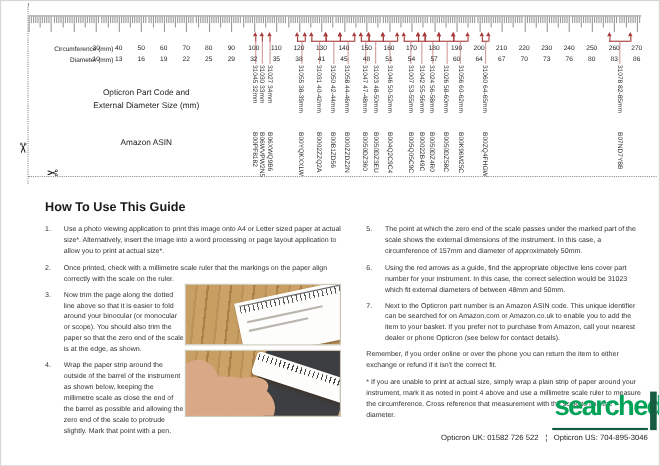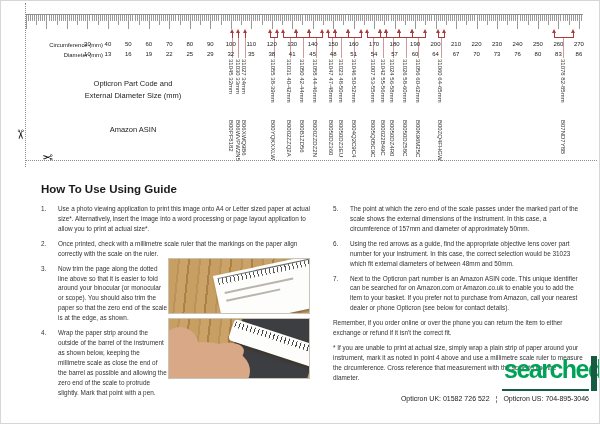--- a/index.html
+++ b/index.html
@@ -546,21 +546,21 @@
     <div>Opticron Part Code and</div>
     <div>External Diameter Size (mm)</div>
   </div>
   <div class="blocklab" style="top:123px">Amazon ASIN</div>
 
   <div class="cutv"></div>
   <div class="cuth"></div>
   <div id="scis-v" class="scis">✂</div>
   <div id="scis-h" class="scis">✂</div>
 
-  <div id="guide-title">How To Use Using Guide</div>
+  <div id="guide-title">How To Use This Guide</div>
   <div id="col-left" class="col">
       <div class="step">
         <div class="num">1.</div>
         <div class="txt">Use a photo viewing application to print this image onto A4 or Letter sized paper at actual size*. Alternatively, insert the image into a word processing or page layout application to allow you to print at actual size*.</div>
       </div>
       <div class="step">
         <div class="num">2.</div>
         <div class="txt">Once printed, check with a millimetre scale ruler that the markings on the paper align correctly with the scale on the ruler.</div>
       </div>
       <div class="step">

